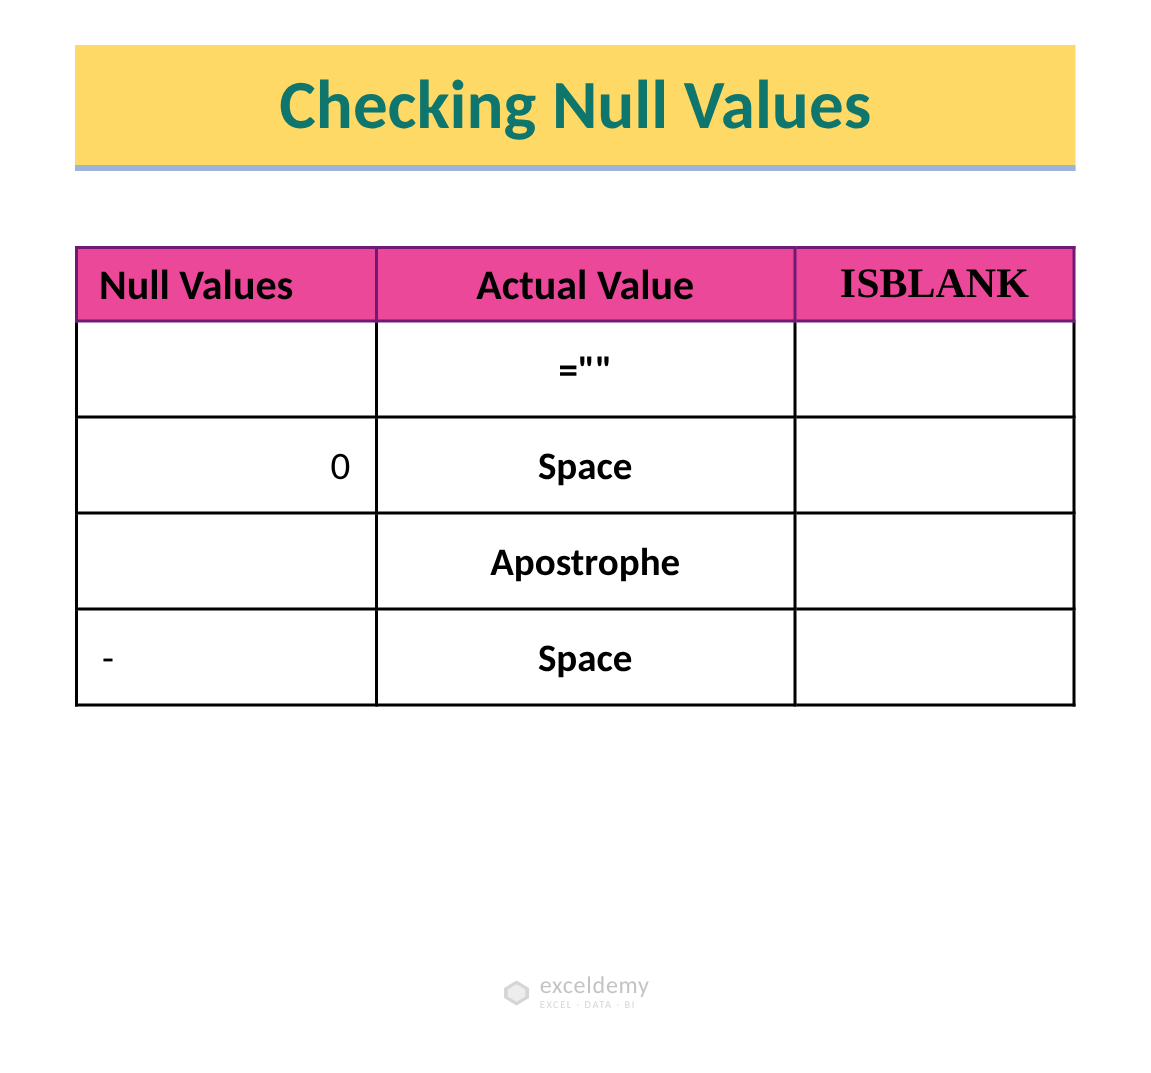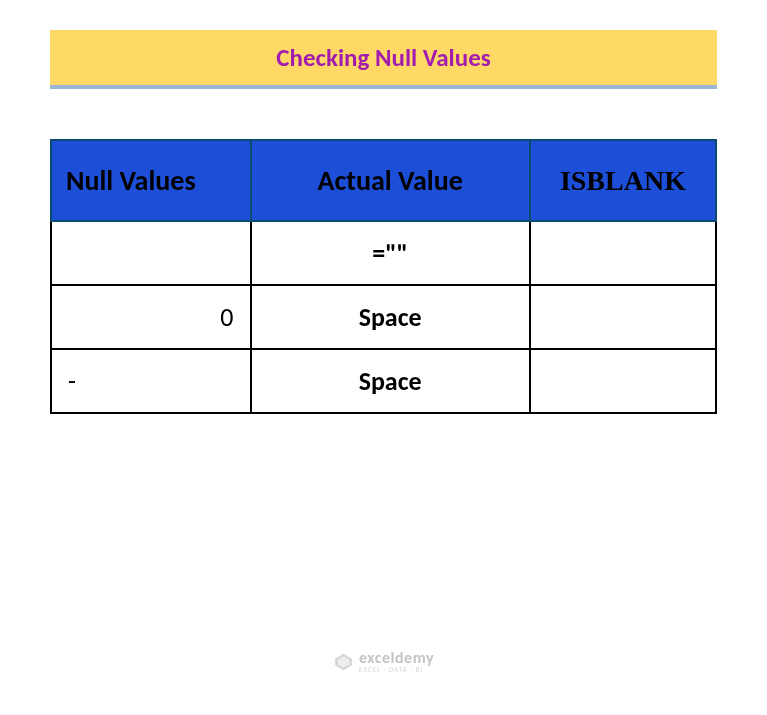--- a/index.html
+++ b/index.html
@@ -16,32 +16,32 @@
       position: relative;
     }
     .title-box {
       background: #ffd966;
       border-bottom: 4px solid #9cb4d8;
       padding: 12px 20px;
       text-align: center;
       margin-bottom: 50px;
     }
     .title-text {
-      font-size: 25px;
+      font-size: 46px;
       font-weight: bold;
-      color: #a21caf;
+      color: #0f766e;
     }
     .data-table {
       border-collapse: collapse;
       width: 100%;
     }
     .data-table th {
-      background: #1d4ed8;
-      border: 2px solid #0c4a6e;
-      padding: 22px 14px;
+      background: #ec4899;
+      border: 2px solid #701a75;
+      padding: 6px 14px;
       font-size: 28px;
       font-weight: bold;
       text-align: center;
       color: #000000;
     }
     .data-table th:first-child {
       text-align: left;
     }
     .data-table td {
       border: 2px solid #000000;
@@ -83,21 +83,21 @@
       width: 20px;
       height: 20px;
     }
     .watermark-text {
       display: flex;
       flex-direction: column;
       line-height: 1;
     }
     .watermark-main {
       font-size: 16px;
-      font-weight: bold;
+      font-weight: normal;
       color: #555555;
       letter-spacing: 0.5px;
     }
     .watermark-sub {
       font-size: 7px;
       color: #888888;
       letter-spacing: 1px;
     }
   </style>
 </head>
@@ -120,20 +120,25 @@
       <td class="col-null align-left"></td>
       <td class="col-actual">=""</td>
       <td class="col-isblank"></td>
     </tr>
     <tr>
       <td class="col-null align-right">0</td>
       <td class="col-actual">Space</td>
       <td class="col-isblank"></td>
     </tr>
     <tr>
+      <td class="col-null align-left"></td>
+      <td class="col-actual">Apostrophe</td>
+      <td class="col-isblank"></td>
+    </tr>
+    <tr>
       <td class="col-null align-left">-</td>
       <td class="col-actual">Space</td>
       <td class="col-isblank"></td>
     </tr>
   </tbody>
 </table>
 
 <div class="watermark">
   <span class="watermark-icon">
     <svg viewBox="0 0 24 24" width="20" height="20">

